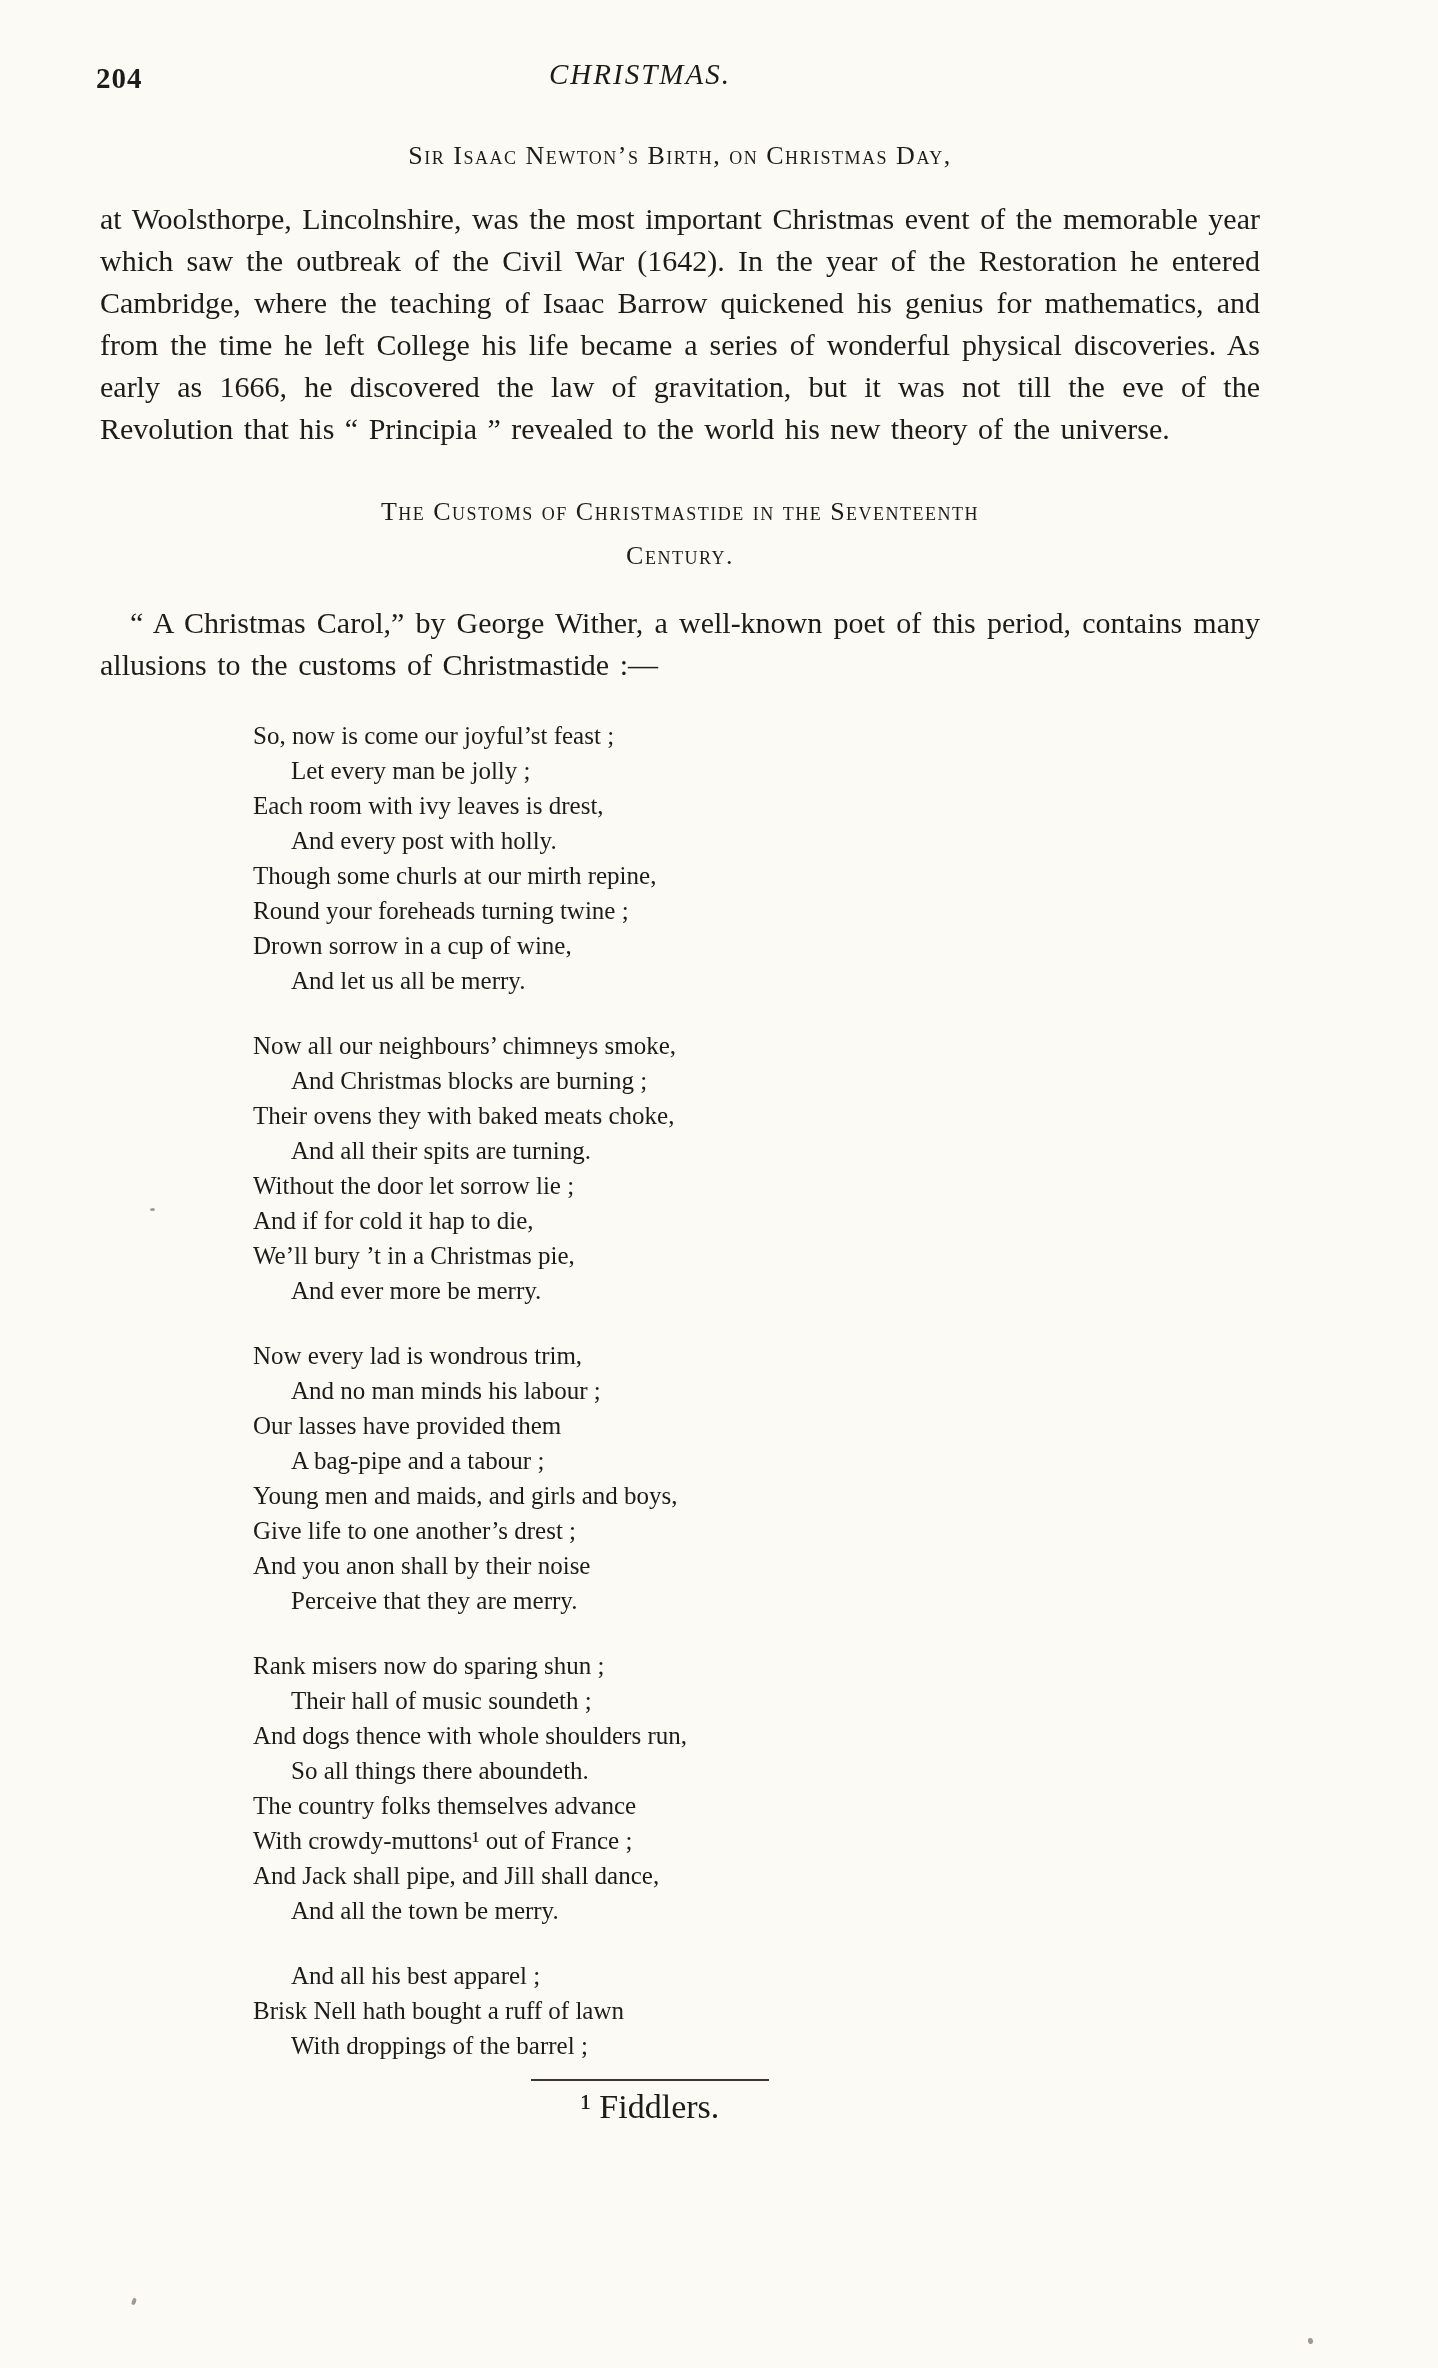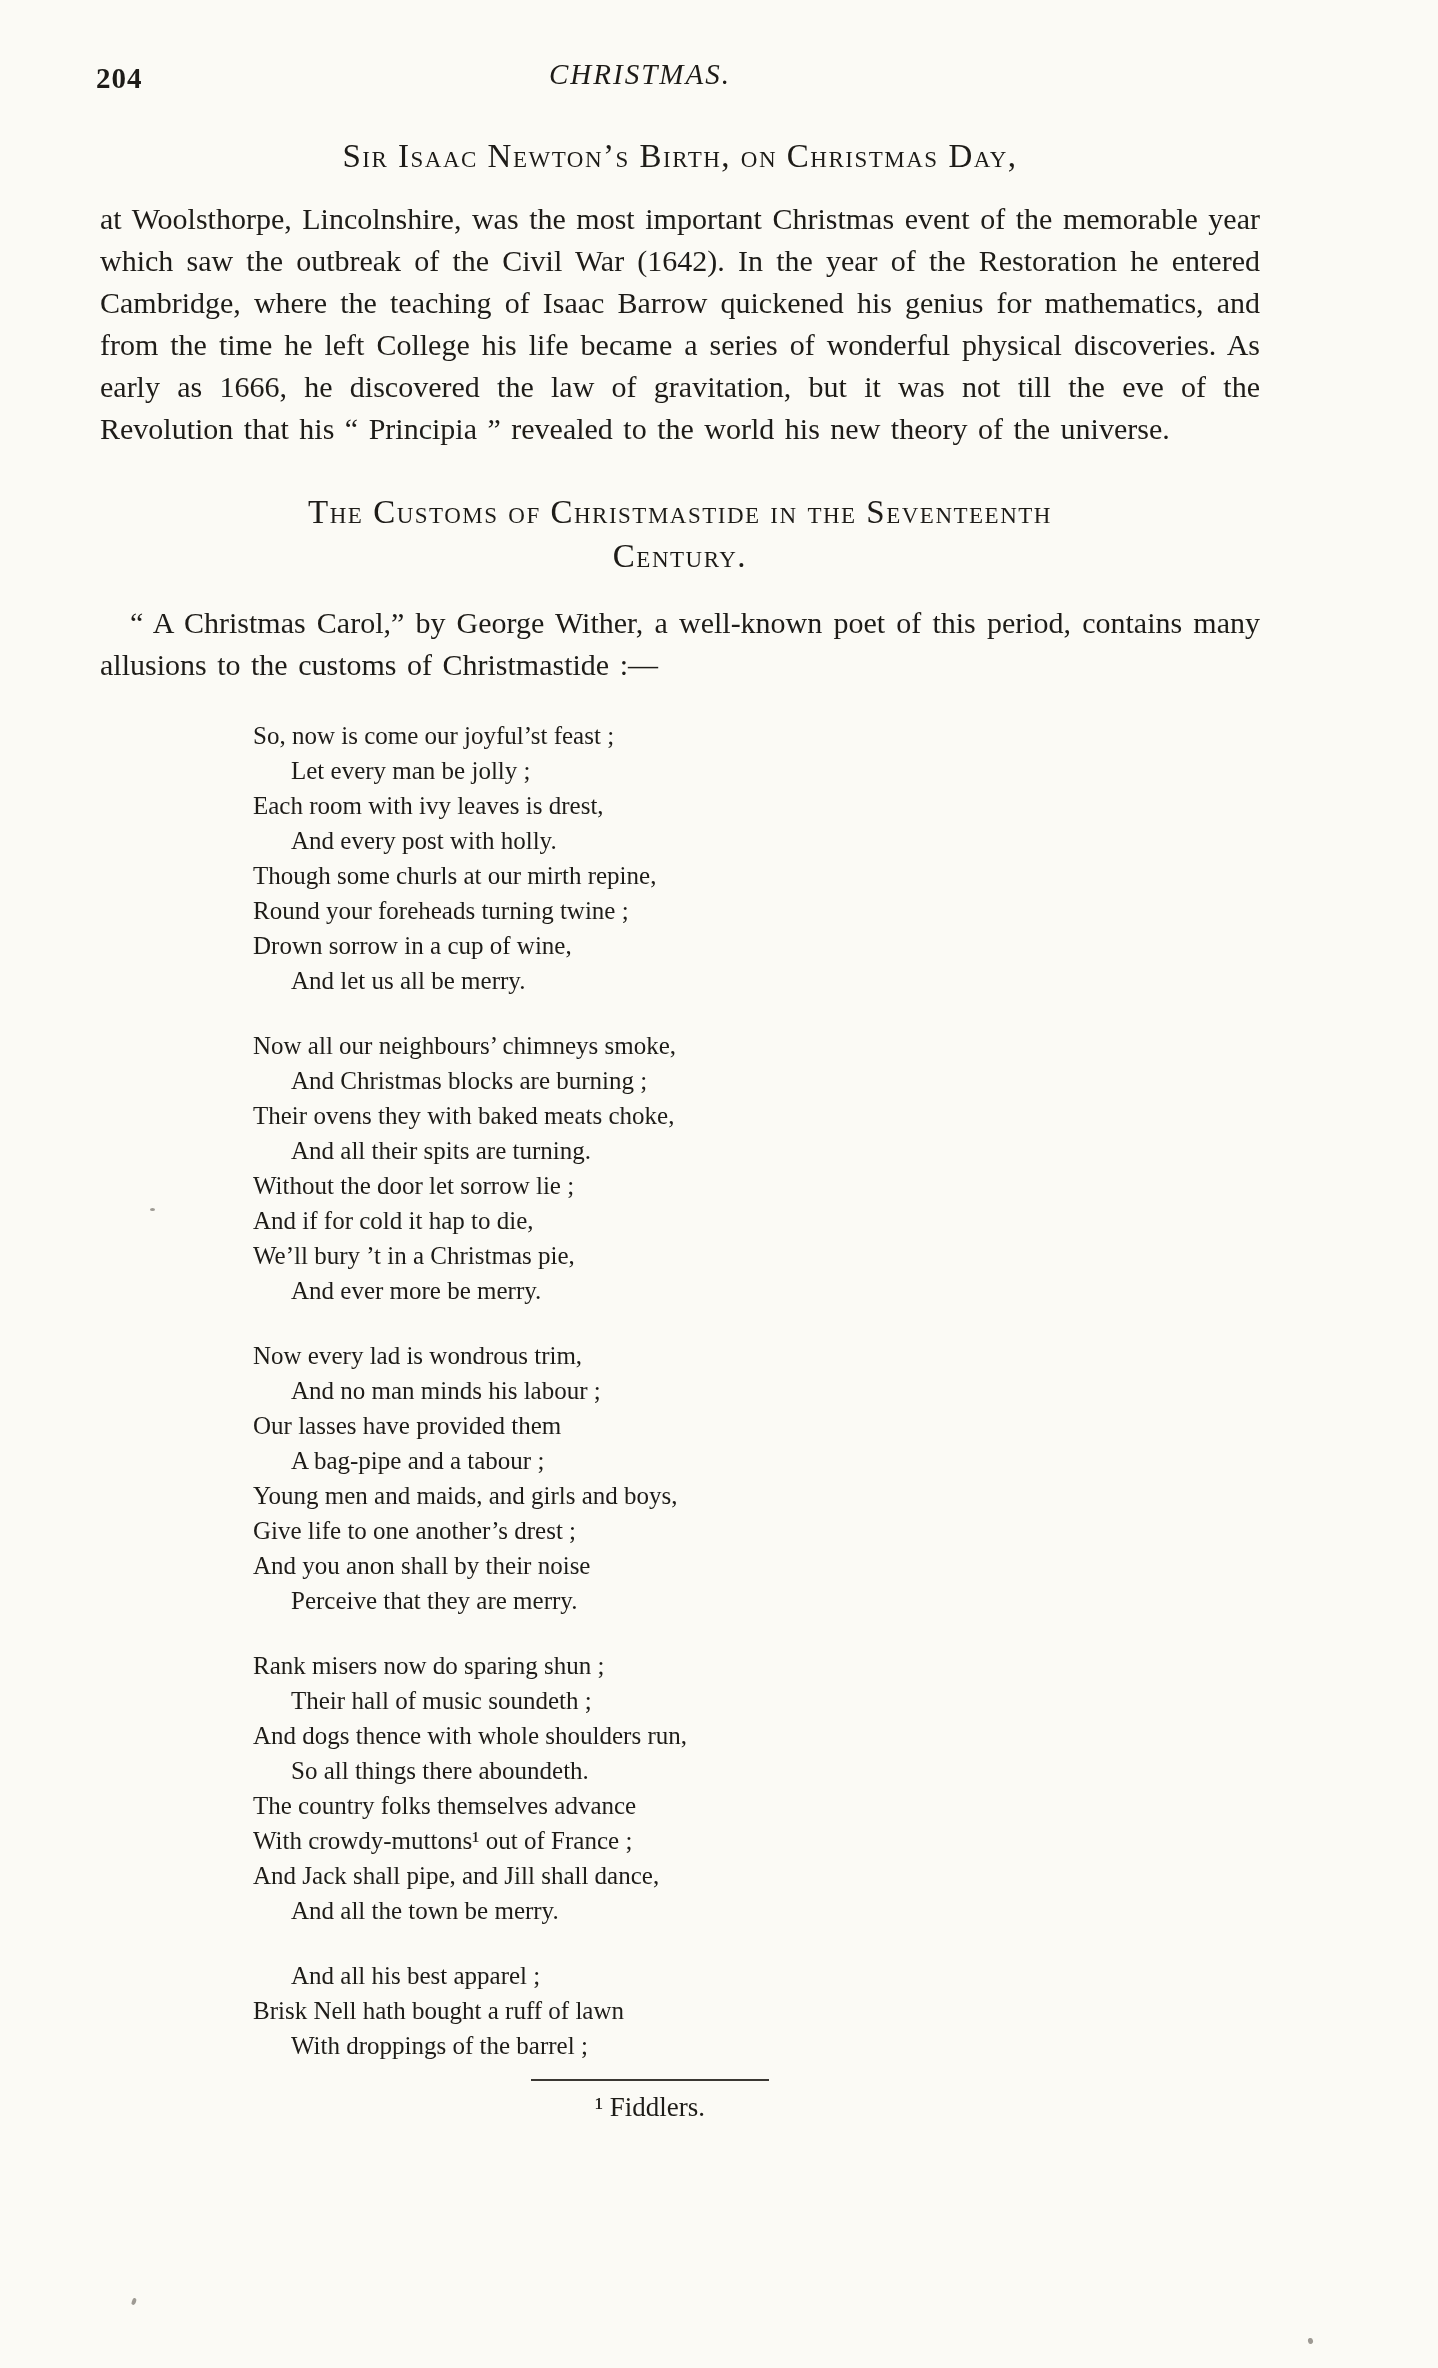--- a/index.html
+++ b/index.html
@@ -39,21 +39,21 @@
     font-style: italic;
     font-size: 29px;
     letter-spacing: 2px;
     transform: translateX(-40px);
   }
   
   .sc-heading {
     font-variant: small-caps;
     font-weight: normal;
     text-align: center;
-    font-size: 33px;
+    font-size: 26px;
     letter-spacing: 1.5px;
     line-height: 44px;
     margin: 0 0 20px 0;
   }
   .sc-heading.second { margin: 40px 0 24px 0; }
   
   .body-text {
     font-size: 30px;
     line-height: 42px;
     text-align: justify;
@@ -77,21 +77,21 @@
     text-align: center;
     transform: translateX(-30px);
   }
   .footnote-rule {
     width: 238px;
     height: 0;
     border-top: 2px solid #3a3732;
     margin: 0 auto 10px auto;
   }
   .footnote-text {
-    font-size: 27px;
+    font-size: 34px;
     line-height: 32px;
   }
   
   .ink-speck {
     position: absolute;
     background: #6b675f;
     border-radius: 50%;
     opacity: 0.65;
   }
   .speck-1 { left: 150px; top: 1208px; width: 5px; height: 3px; }

